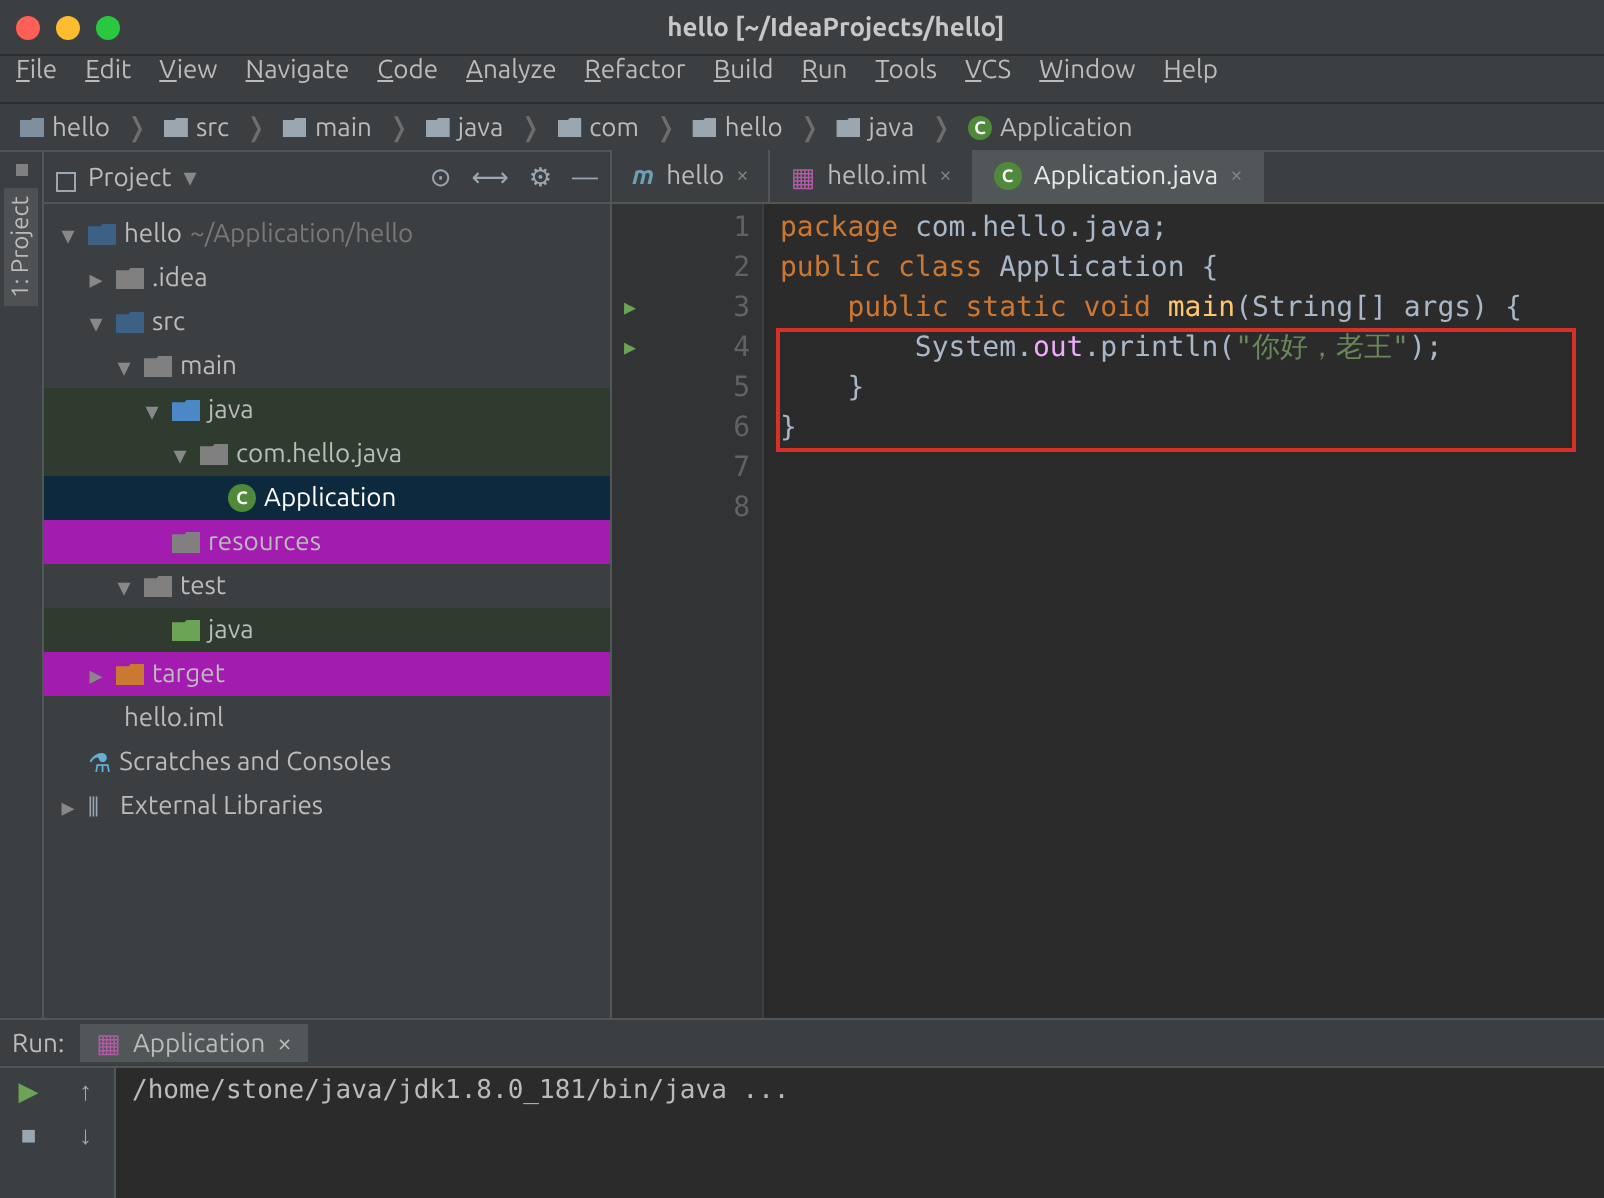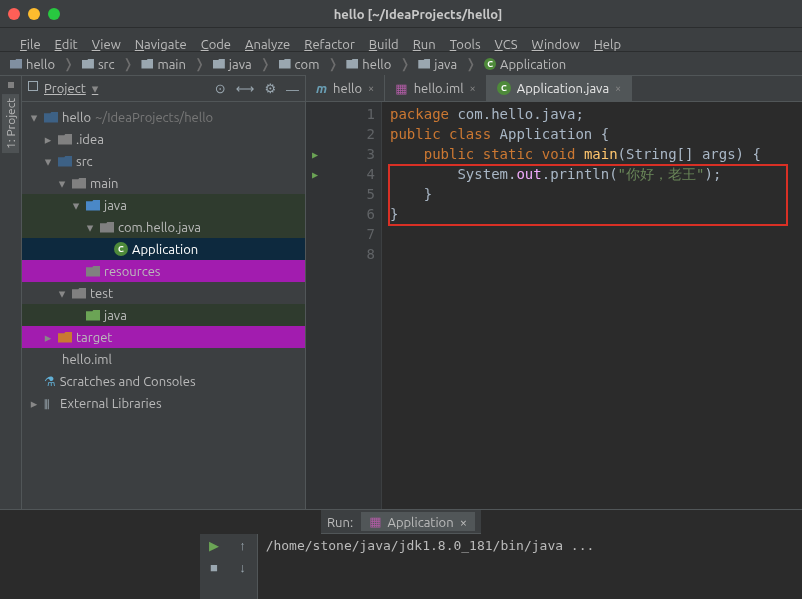--- a/index.html
+++ b/index.html
@@ -33,23 +33,23 @@
   .wc { width: 12px; height: 12px; border-radius: 50%; }
   .wc.close { background: #ff5f57; }
   .wc.min { background: #febc2e; }
   .wc.max { background: #28c840; }
   .title { font-weight: 600; color: #c8c8c8; padding-left: 34px; }
 
   
   .menubar {
     height: 24px;
     display: flex;
-    align-items: flex-end;
+    align-items: flex-start;
     gap: 14px;
-    padding: 0 20px;
+    padding: 0 8px;
     border-bottom: 1px solid #2b2d2e;
   }
   .menubar span { cursor: default; }
   .menubar span u { text-decoration: underline; }
 
   
   .breadcrumbs {
     height: 24px;
     display: flex;
     align-items: center;
@@ -98,21 +98,21 @@
     display: flex;
     flex-direction: column;
   }
   .proj-header{
     height:26px;
     display:flex;align-items:center;justify-content:space-between;
     padding:0 6px;
     border-bottom:1px solid #515658;
     background:#3c3f41;
   }
-  .proj-header .left{display:flex;align-items:flex-start;gap:6px;text-decoration:underline;}
+  .proj-header .left{display:flex;align-items:flex-end;gap:6px;}
   .proj-header .right{display:flex;align-items:center;gap:10px;color:#9aa7b0;}
   .proj-ic{width:10px;height:10px;border:1px solid #9aa7b0;}
   .gear::before{content:"⚙";}
   .hide::before{content:"—";}
   .collapse::before{content:"⟷";}
   .target::before{content:"⊙";}
 
   .tree{
     flex:1;
     overflow:auto;
@@ -193,21 +193,21 @@
   .code .cls{color:#a9b7c6;}
   .code .pkg{color:#a9b7c6;}
 
   .redbox{
     position:absolute;border:2px solid #d93025;
     pointer-events:none;
   }
 
   
   .runwin{
-    height:90px;border-top:1px solid #515658;background:#2b2b2b;display:flex;flex-direction:column;align-items:center;
+    height:90px;border-top:1px solid #515658;background:#2b2b2b;display:flex;flex-direction:column;
   }
   .run-head{
     height:24px;background:#3c3f41;display:flex;align-items:center;padding:0 6px;gap:8px;border-bottom:1px solid #515658;
   }
   .run-tab{display:flex;align-items:center;gap:6px;padding:2px 8px;background:#515658;}
   .run-body{flex:1;display:flex;}
   .run-side{
     width:58px;background:#3c3f41;border-right:1px solid #515658;
     display:grid;grid-template-columns:1fr 1fr;grid-auto-rows:22px;justify-items:center;align-items:center;
   }
@@ -306,21 +306,21 @@
         <span class="collapse"></span>
         <span class="gear"></span>
         <span class="hide"></span>
       </div>
     </div>
     <div class="tree" id="tree">
         <div class="node indent0">
           <span class="arrow down"></span>
           <span class="fld dkblue"></span>
           <span>hello</span>
-          <span class="dim"> ~/IdeaProjects/hello</span>
+          <span class="dim"> ~/Application/hello</span>
         </div>
         <div class="node indent1">
           <span class="arrow right"></span>
           <span class="fld grey"></span>
           <span>.idea</span>
         </div>
         <div class="node indent1">
           <span class="arrow down"></span>
           <span class="fld dkblue"></span>
           <span>src</span>

